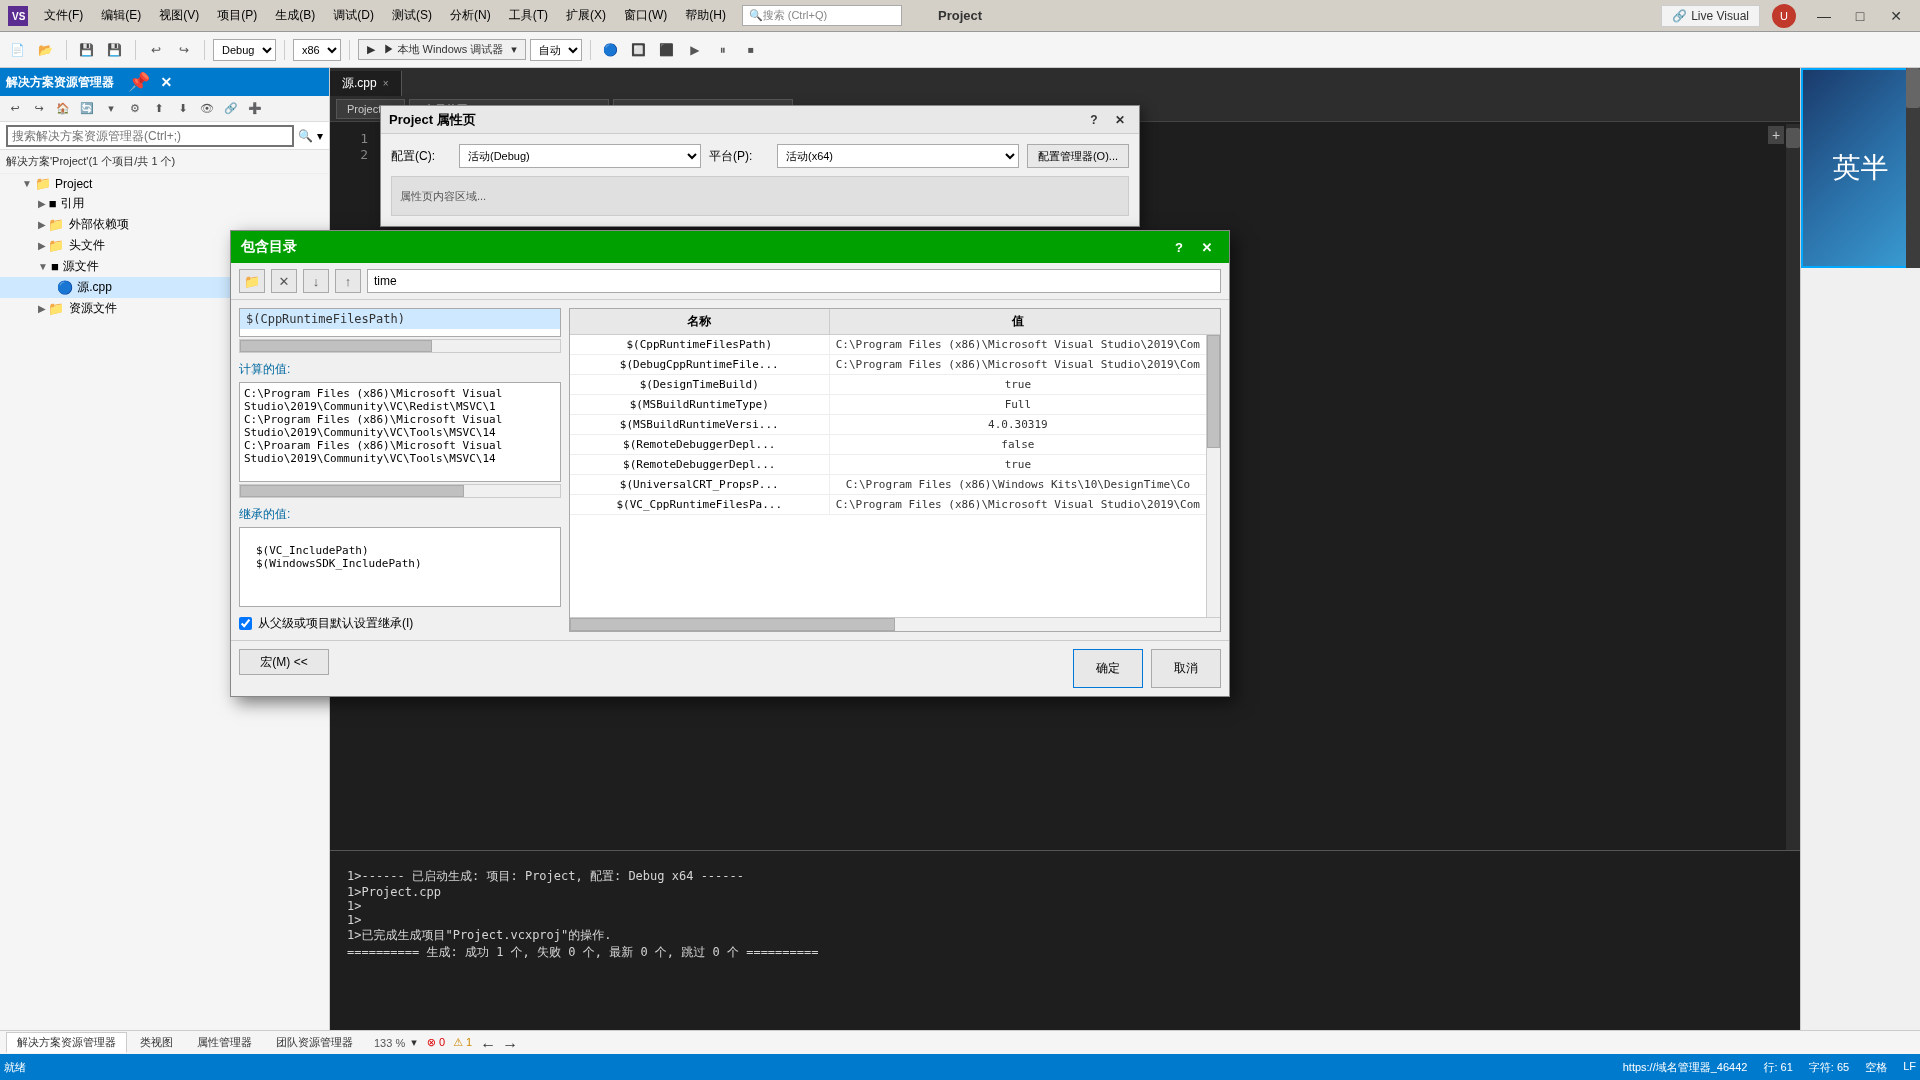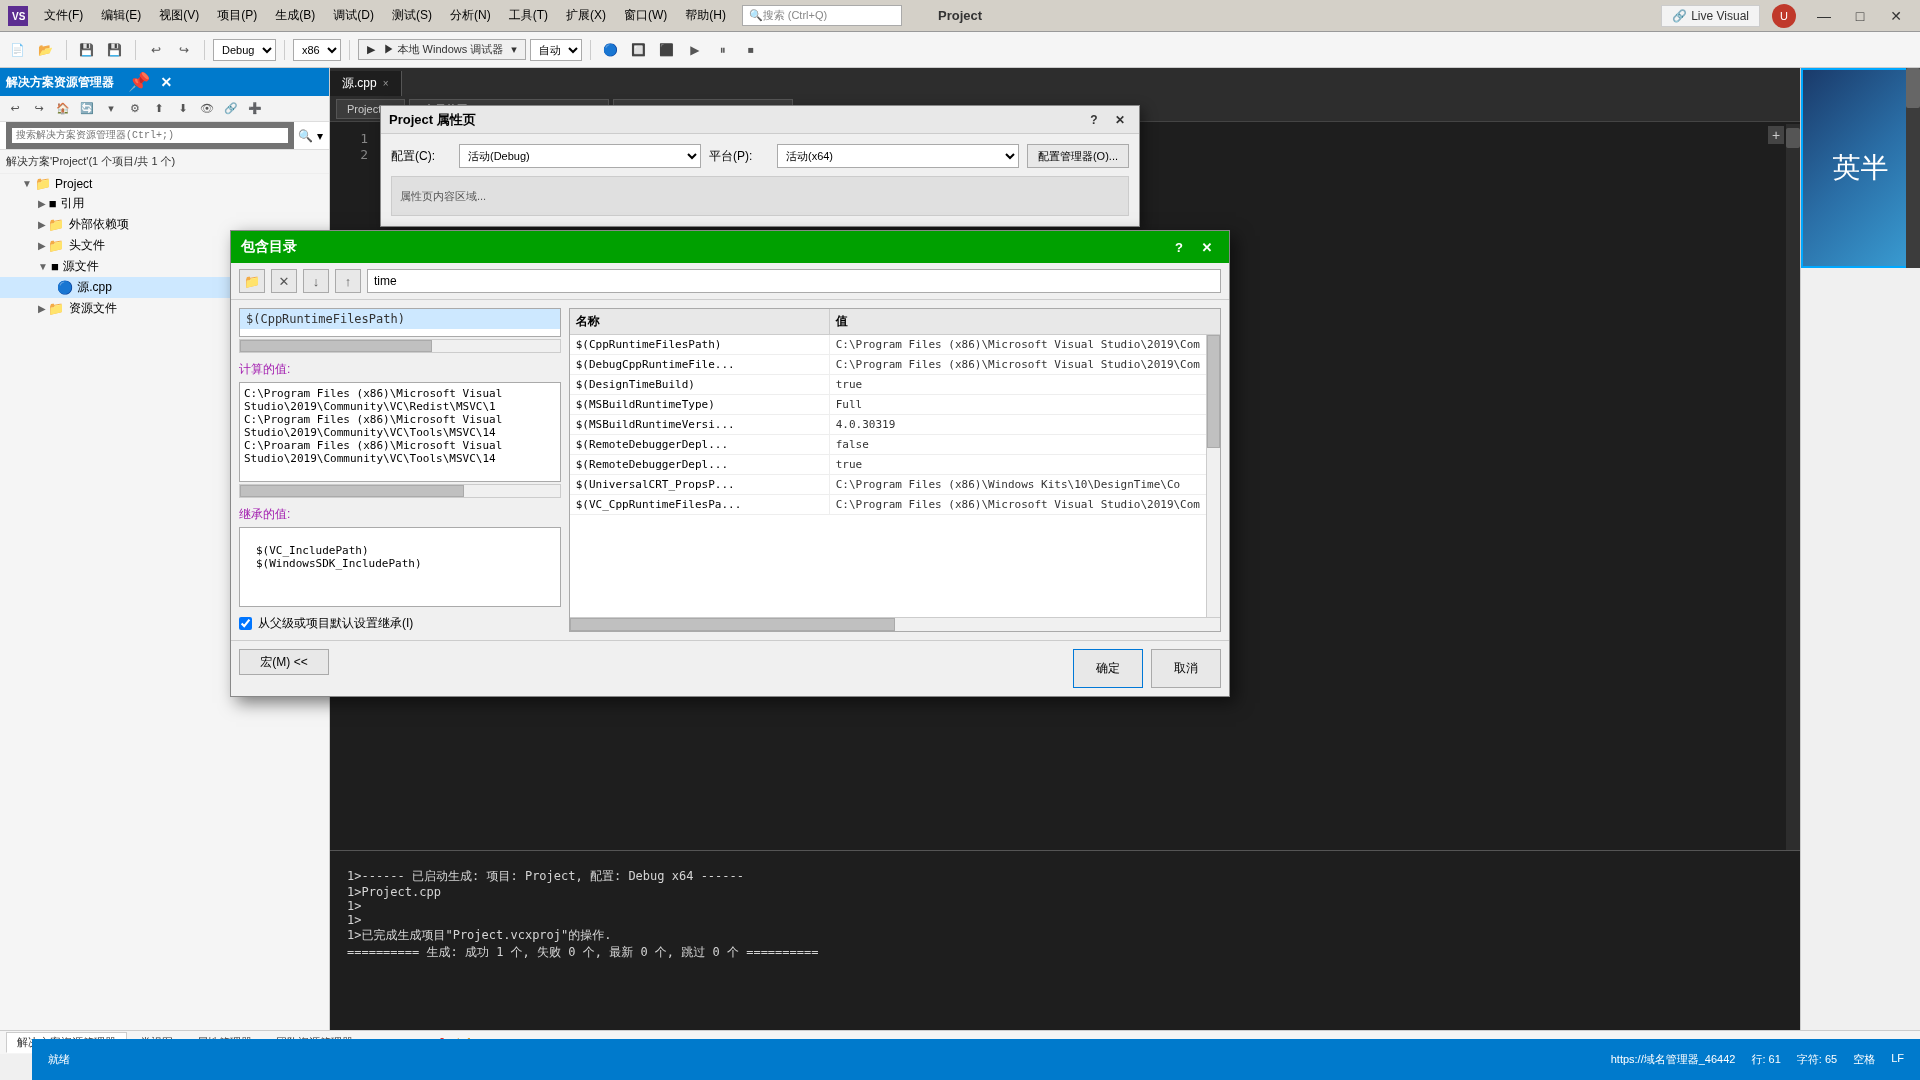--- a/index.html
+++ b/index.html
@@ -124,23 +124,22 @@
     }
     .sidebar-toolbar-btn {
       width: 22px; height: 22px; display: flex; align-items: center; justify-content: center;
       cursor: pointer; font-size: 11px; color: #555; border: 1px solid transparent;
     }
     .sidebar-search {
       height: 28px; background: white; border-bottom: 1px solid #ddd;
       display: flex; align-items: center; padding: 0 6px; gap: 4px;
     }
     .sidebar-search input {
-      border: 6px solid #737373; flex: 1; font-size: 10px; padding: 2px 4px;
+      border: 2px solid #737373; flex: 1; font-size: 12px; padding: 2px 4px;
       outline: none;
-      font-family: Liberation Mono, monospace;
     }
     .solution-label {
       padding: 4px 6px; font-size: 11px; color: #333; background: #f5f5f5;
       border-bottom: 1px solid #eee;
     }
     .tree-item {
       display: flex; align-items: center; padding: 2px 6px; cursor: pointer;
       font-size: 12px; color: #000;
     }
     .tree-item.selected { background: #cde8ff; }
@@ -191,24 +190,24 @@
     }
     .right-panel-image {
       width: 100%; height: 120px;
       background: linear-gradient(135deg, #1a3a6a, #2a6ea6, #3a9ed4);
       display: flex; align-items: center; justify-content: center;
       font-size: 30px;
     }
 
     
     .status-bar {
-      height: 41px; background: #007acc;
-      display: flex; align-items: center; padding: 0 16px; gap: 12px;
+      height: 26px; background: #007acc;
+      display: flex; align-items: center; padding: 0 4px; gap: 12px;
       color: white; font-size: 11px;
-      position: absolute; bottom: 0; left: 0; right: 0; margin-left: 32px;
+      position: absolute; bottom: 0; left: 0; right: 0;
     }
     .status-right { margin-left: auto; display: flex; gap: 16px; }
 
     
     .bottom-tabs {
       position: absolute; bottom: 26px; left: 0; right: 0;
       height: 24px; background: #f5f5f5; border-top: 1px solid #ccc;
       display: flex; align-items: center; padding: 0 6px; gap: 2px;
     }
     .bottom-tab {
@@ -318,21 +317,21 @@
     .include-list-item.selected { background: #cde8ff; }
     .h-scrollbar {
       height: 14px; background: #f0f0f0; border: 1px solid #ccc; margin-top: 2px;
       position: relative;
     }
     .h-scrollbar-thumb {
       position: absolute; height: 100%; background: #c0c0c0; border: 1px solid #aaa;
       left: 0; width: 60%;
     }
     .include-section-label {
-      font-size: 12px; color: #a21caf; margin-bottom: 4px; margin-top: 8px;
+      font-size: 12px; color: #0369a1; margin-bottom: 4px; margin-top: 8px;
     }
     .include-computed {
       border: 1px solid #aaa; background: white; height: 100px; overflow: auto;
       font-family: 'Consolas', monospace; font-size: 11px; padding: 4px;
     }
     .include-inherited {
       border: 1px solid #aaa; background: white; height: 80px; overflow: auto;
       font-family: 'Consolas', monospace; font-size: 11px; padding: 16px;
     }
     .include-checkbox-row {
@@ -672,21 +671,21 @@
       </div>
 
       <div class="include-checkbox-row">
         <input type="checkbox" checked="" style="">
         <span>从父级或项目默认设置继承(I)</span>
       </div>
     </div>
 
     <div class="include-right">
       <div style="display:flex; height:100%; flex-direction:column;">
-        <div class="macro-table" style="flex:1; overflow:hidden; display:flex; flex-direction:column;">
+        <div class="macro-table" style="flex:1; overflow:hidden; display:flex; flex-direction:column;text-align:center;">
           <div class="macro-table-header">
             <div class="col-name">名称</div>
             <div class="col-value">值</div>
             <div style="width:14px;"></div>
           </div>
           <div style="flex:1; overflow:hidden; display:flex;">
             <div style="flex:1; overflow:auto;">
               <div class="macro-row">
                 <div class="col-name">$(CppRuntimeFilesPath)</div>
                 <div class="col-value">C:\Program Files (x86)\Microsoft Visual Studio\2019\Com</div>

